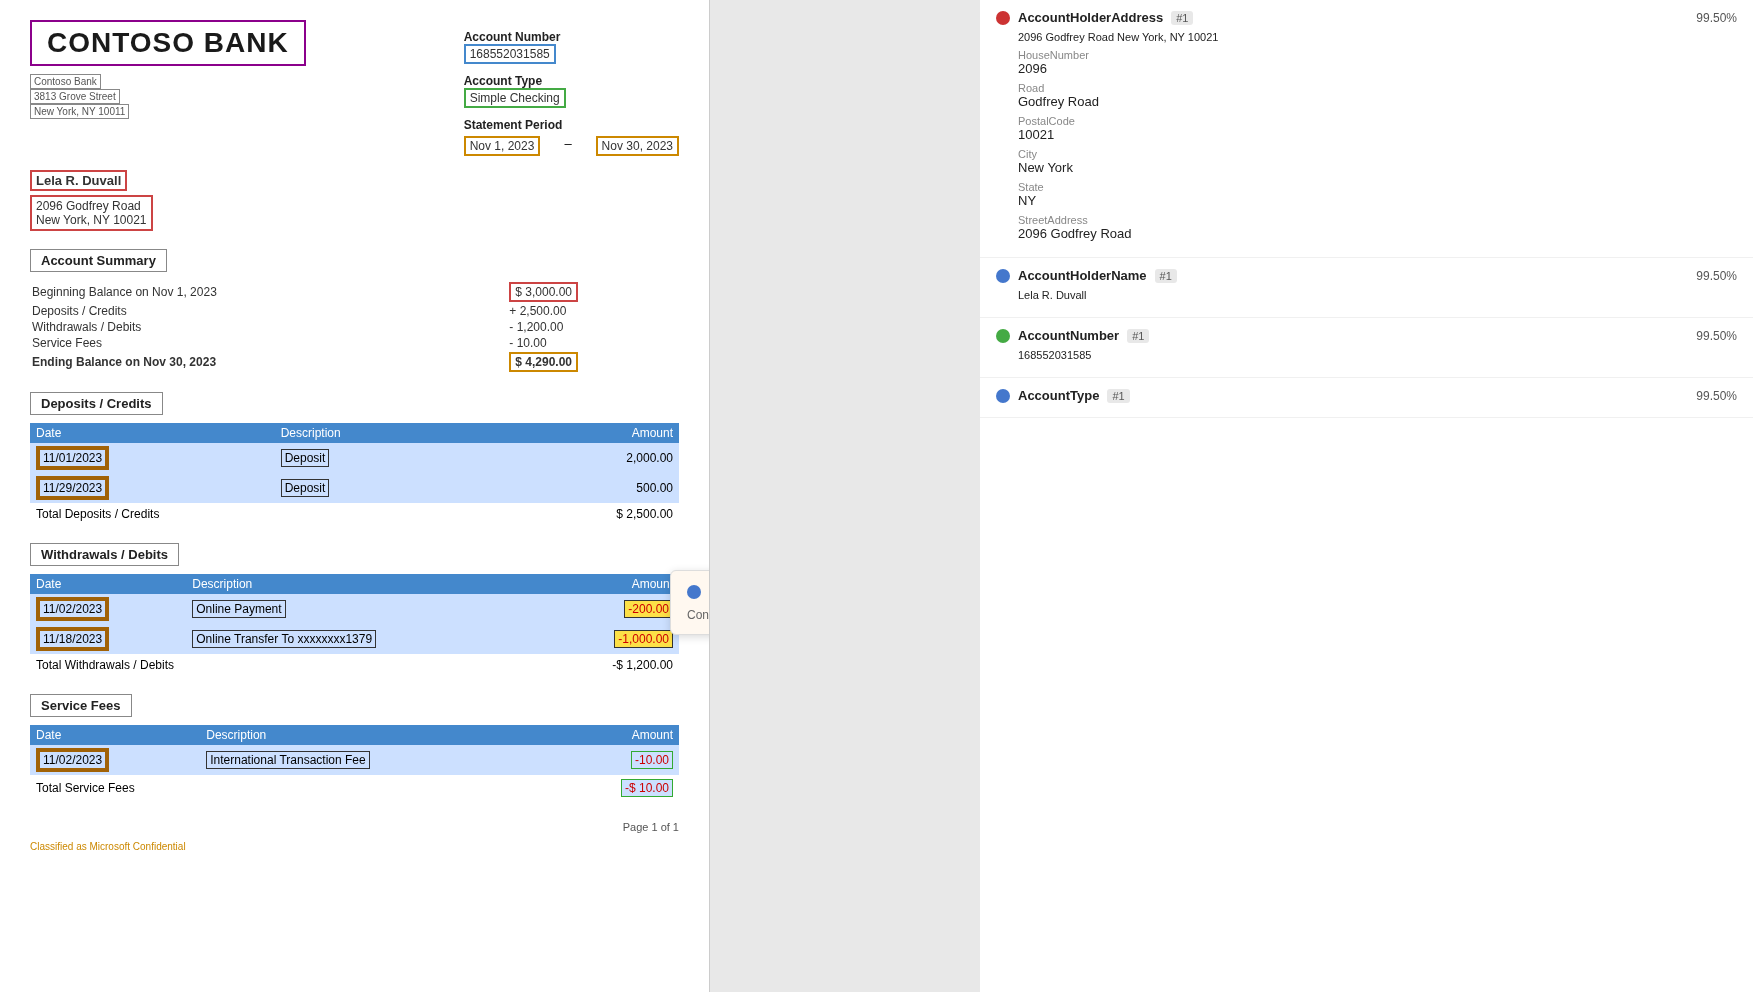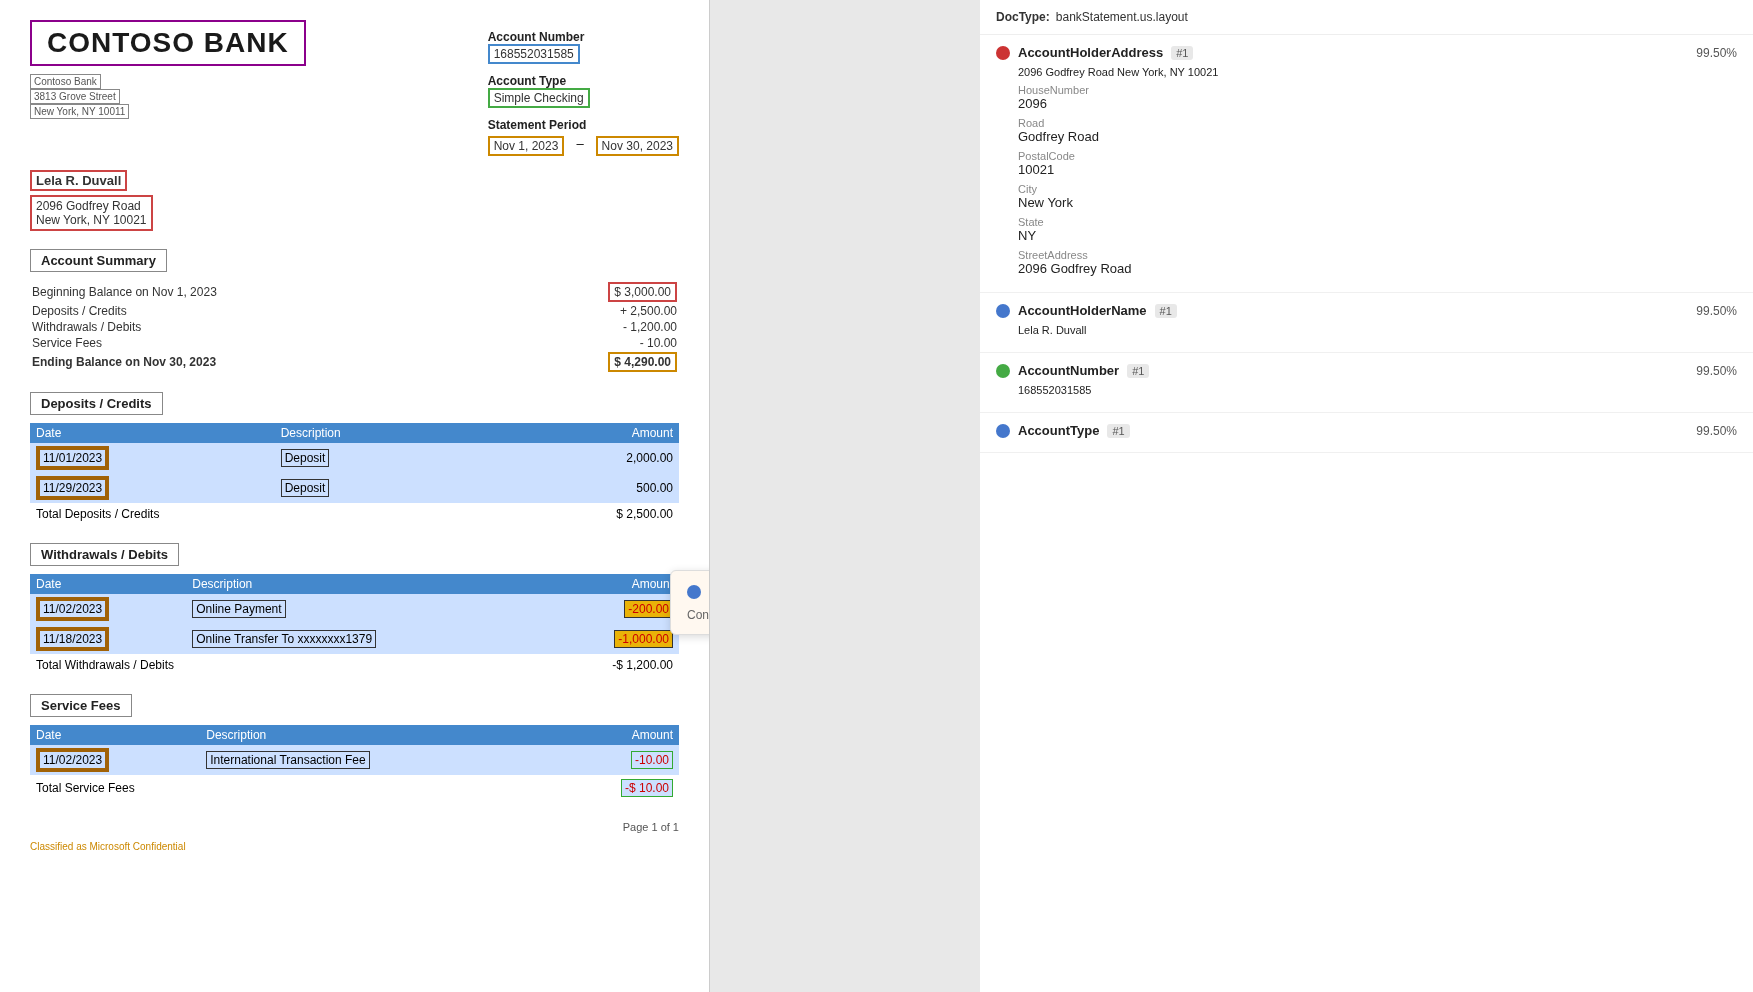--- a/index.html
+++ b/index.html
@@ -92,21 +92,21 @@
     }
     .field-value-green {
       border: 2px solid #44aa44;
       display: inline-block;
       padding: 1px 4px;
       font-size: 12px;
       color: #333;
     }
     .stmt-period-row {
       display: flex;
-      gap: 12px;
+      gap: 24px;
       margin-top: 4px;
     }
     .stmt-date-box {
       border: 2px solid #cc8800;
       display: inline-block;
       padding: 1px 4px;
       font-size: 12px;
       color: #333;
     }
 
@@ -123,21 +123,21 @@
       color: #222;
       margin-bottom: 8px;
     }
 
     .summary-table {
       width: 100%;
       font-size: 12px;
       color: #333;
     }
     .summary-table tr td:first-child { padding-right: 10px; }
-    .summary-table tr td:last-child { text-align: right; }
+    .summary-table tr td:last-child { }
     .summary-table .highlighted {
       border: 2px solid #cc4444;
       padding: 1px 4px;
       display: inline-block;
     }
     .summary-table .ending-highlighted {
       border: 2px solid #cc8800;
       padding: 1px 4px;
       display: inline-block;
     }
@@ -186,21 +186,21 @@
     .desc-cell-box {
       border: 1px solid #333;
       display: inline-block;
       padding: 1px 3px;
       background: #cce0ff;
     }
     .amount-cell-neg {
       border: 1px solid #333;
       display: inline-block;
       padding: 1px 3px;
-      background: #eab308;
+      background: #fde047;
       color: #cc0000;
     }
     .amount-cell-green {
       border: 1px solid #33aa33;
       display: inline-block;
       padding: 1px 3px;
       background: #cce0ff;
       color: #cc0000;
     }
 
@@ -483,24 +483,20 @@
 
     </div>
   </div>
 
 </div>
 
 <div id="middle-panel"></div>
 
 <div id="right-panel">
 
-  <div class="right-header">
-    <span class="right-header-key">DocType:</span>
-    <span class="right-header-val">bankStatement.us.layout</span>
-  </div>
 
   <div class="prop-section">
     <div class="prop-title-row">
       <div class="prop-title-left">
         <div class="prop-dot-red"></div>
         <span class="prop-name">AccountHolderAddress</span>
         <span class="prop-badge">#1</span>
       </div>
       <span class="prop-confidence">99.50%</span>
     </div>

